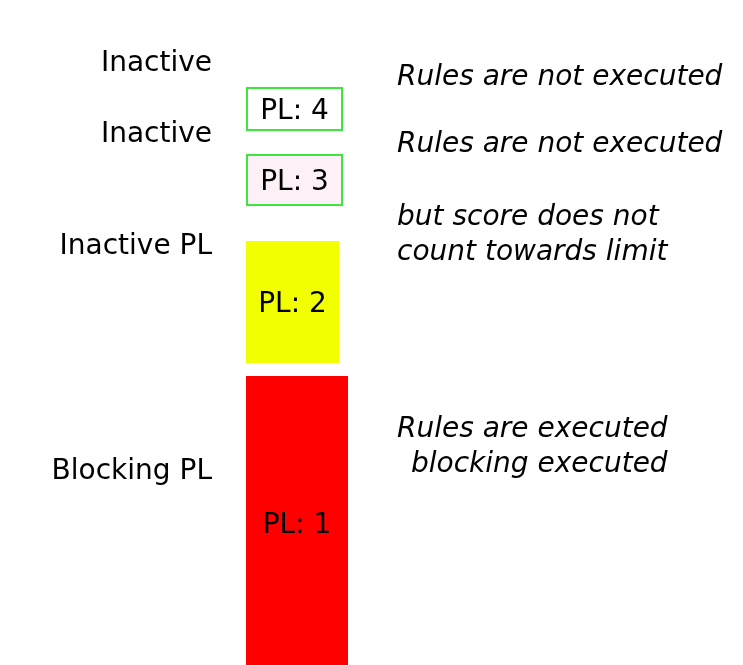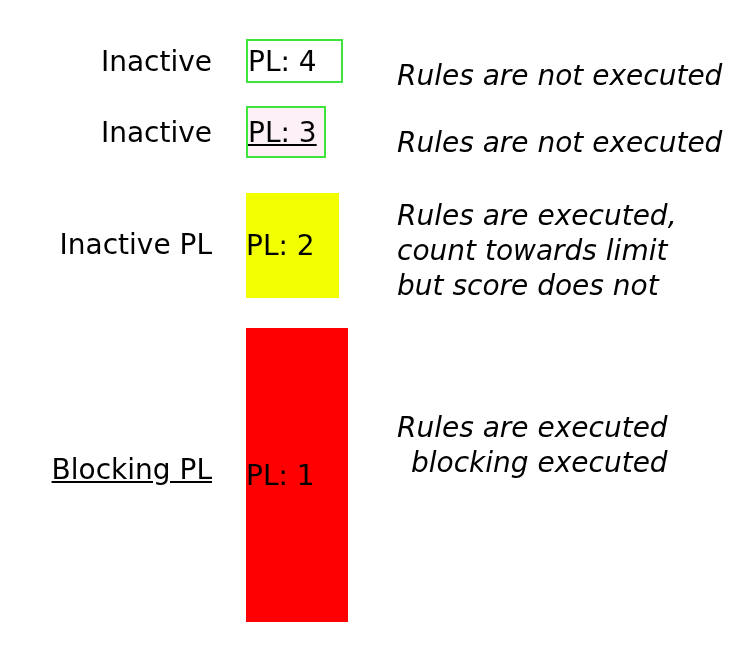--- a/index.html
+++ b/index.html
@@ -20,41 +20,43 @@
     text-align: right;
     font-size: 28px;
     line-height: 40px;
     white-space: nowrap;
   }
   .box {
     position: absolute;
     box-sizing: border-box;
     display: flex;
     align-items: center;
+    justify-content: center;
     font-size: 28px;
+    margin-top: 48px;
   }
   .box.bordered { border: 2px solid #3fe43f; }
   .desc {
     position: absolute;
     left: 397px;
     font-size: 28px;
     font-style: italic;
     white-space: nowrap;
   }
   .desc.single { line-height: 40px; margin-top: 12px; }
   .desc.multi  { line-height: 35px; }
 
   .label-1 { top: 42px; }
   .label-2 { top: 113px; }
   .label-3 { top: 225px; }
-  .label-4 { top: 450px; text-decoration: underline; }
+  .label-4 { top: 450px; }
 
   .box-1 { left: 246px; top: 39px;  width: 97px; height: 44px; }
-  .box-2 { left: 246px; top: 106px; width: 80px; height: 52px; text-decoration: underline; }
-  .box-3 { left: 246px; top: 193px; width: 93px; height: 105px; }
+  .box-2 { left: 246px; top: 106px; width: 97px; height: 52px; }
+  .box-3 { left: 246px; top: 193px; width: 93px; height: 122px; }
   .box-4 { left: 246px; top: 328px; width: 102px; height: 294px; }
 
   .desc-1 { top: 44px; }
   .desc-2 { top: 111px; }
   .desc-3 { top: 198px; }
   .desc-4 { top: 410px; text-align: right; }
 </style>
 </head>
 <body>
 
@@ -74,23 +76,22 @@
   </div>
   <div class="desc single desc-2">
     <div>Rules are not executed</div>
   </div>
 
   <div class="label label-3">Inactive PL</div>
   <div class="box box-3" style="background-color: rgb(242, 255, 0);">
     <span>PL: 2</span>
   </div>
   <div class="desc multi desc-3">
-    <div>Rules are executed,</div>
+    <div>but score does not</div>
     <div>count towards limit</div>
-    <div>but score does not</div>
   </div>
 
   <div class="label label-4">Blocking PL</div>
   <div class="box box-4" style="background-color: rgb(255, 0, 0);">
     <span>PL: 1</span>
   </div>
   <div class="desc multi desc-4">
     <div>Rules are executed</div>
     <div>blocking executed</div>
   </div>

